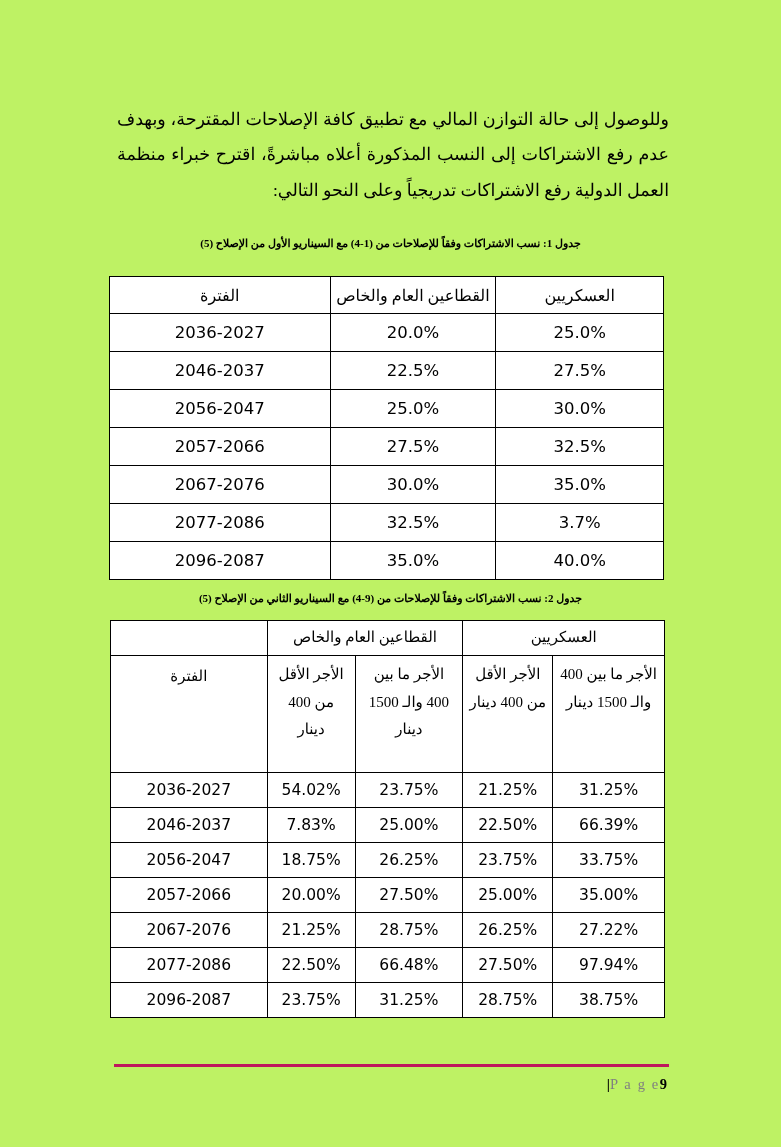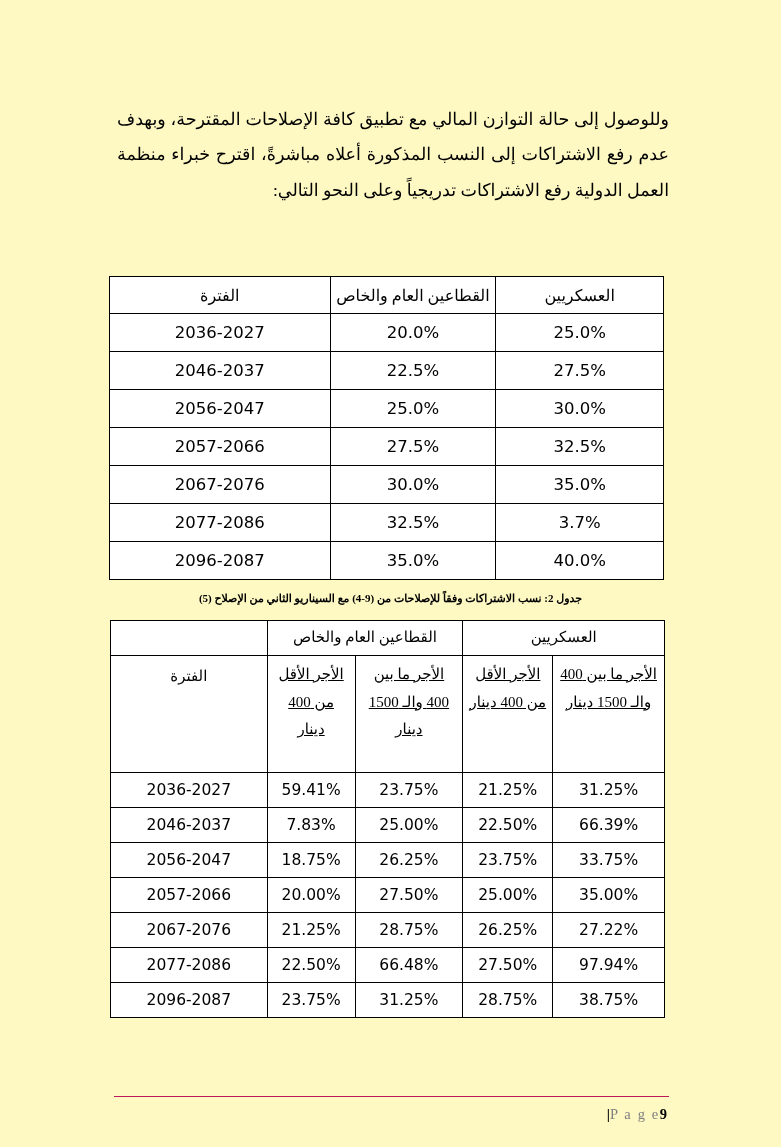--- a/index.html
+++ b/index.html
@@ -12,21 +12,21 @@
     height: 1147px;
     position: relative;
     font-family: "Liberation Serif", "DejaVu Serif", serif;
     color: #000000;
     overflow: hidden;
   }
 
   .page {
     position: absolute;
     inset: 0;
-    background: #fef9c3;
+    background: #bef264;
   }
 
   
   .body-text {
     position: absolute;
     top: 84px;
     right: 112px;
     width: 552px;
     direction: rtl;
     text-align: justify;
@@ -104,45 +104,44 @@
     padding: 3px 6px;
   }
   #table-two td.grp-head {
     height: 25px;
     font-size: 15px;
   }
   #table-two td.sub-head {
     height: 106px;
     vertical-align: top;
     padding-top: 5px;
-    text-decoration: underline;
   }
   #table-two td.period-head {
     height: 106px;
     vertical-align: top;
     padding-top: 7px;
     font-family: "Liberation Serif", "DejaVu Serif", serif;
     font-size: 15px;
   }
   #table-two td.data {
     height: 34px;
   }
   #table-two col.c2a { width: 112px; }
   #table-two col.c2b { width: 90px; }
   #table-two col.c2c { width: 108px; }
   #table-two col.c2d { width: 88px; }
   #table-two col.c2e { width: 157px; }
 
   
   .footer {
     position: absolute;
-    top: 1096px;
+    top: 1064px;
     right: 112px;
     width: 555px;
-    border-top: 1px solid #be185d;
+    border-top: 3px solid #be185d;
     height: 40px;
   }
   .footer-inner {
     direction: ltr;
     text-align: right;
     padding-top: 9px;
     padding-right: 2px;
     font-family: "Liberation Serif", "DejaVu Serif", serif;
     font-size: 14.5px;
     color: #808080;
@@ -161,20 +160,21 @@
     letter-spacing: 0;
   }
 </style>
 </head>
 <body>
 
 <div class="page">
 
   <p class="body-text">وللوصول إلى حالة التوازن المالي مع تطبيق كافة الإصلاحات المقترحة، وبهدف عدم رفع الاشتراكات إلى النسب المذكورة أعلاه مباشرةً، اقترح خبراء منظمة العمل الدولية رفع الاشتراكات تدريجياً وعلى النحو التالي:</p>
 
+  <div class="caption caption-1">جدول 1: نسب الاشتراكات وفقاً للإصلاحات من (1-4) مع السيناريو الأول من الإصلاح (5)</div>
 
   <table class="doc-table" id="table-one">
     <colgroup>
       <col class="c-mil">
         <col class="c-pub">
         <col class="c-per">
     </colgroup>
     <tbody>
       <tr>
         <td class="ar-head">العسكريين</td>
@@ -239,21 +239,21 @@
         <td class="ar-head sub-head">الأجر ما بين 400 والـ 1500 دينار</td>
         <td class="ar-head sub-head">الأجر الأقل من 400 دينار</td>
         <td class="ar-head sub-head">الأجر ما بين 400 والـ 1500 دينار</td>
         <td class="ar-head sub-head">الأجر الأقل من 400 دينار</td>
         <td class="ar-head period-head">الفترة</td>
       </tr>
       <tr>
         <td class="data">31.25%</td>
         <td class="data">21.25%</td>
         <td class="data">23.75%</td>
-        <td class="data">59.41%</td>
+        <td class="data">54.02%</td>
         <td class="data">2036-2027</td>
       </tr>
       <tr>
         <td class="data">66.39%</td>
         <td class="data">22.50%</td>
         <td class="data">25.00%</td>
         <td class="data">7.83%</td>
         <td class="data">2046-2037</td>
       </tr>
       <tr>

